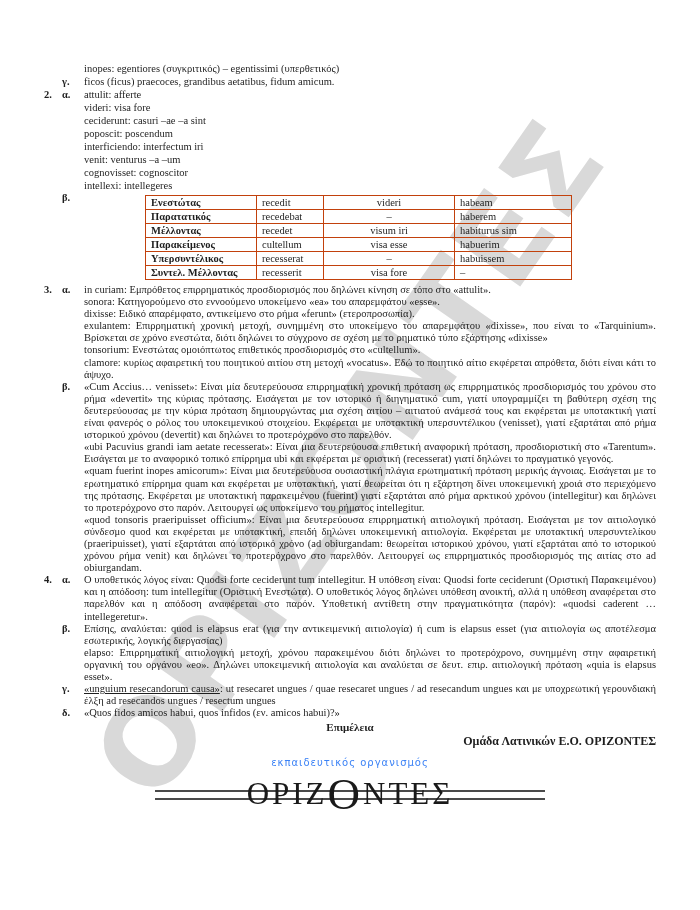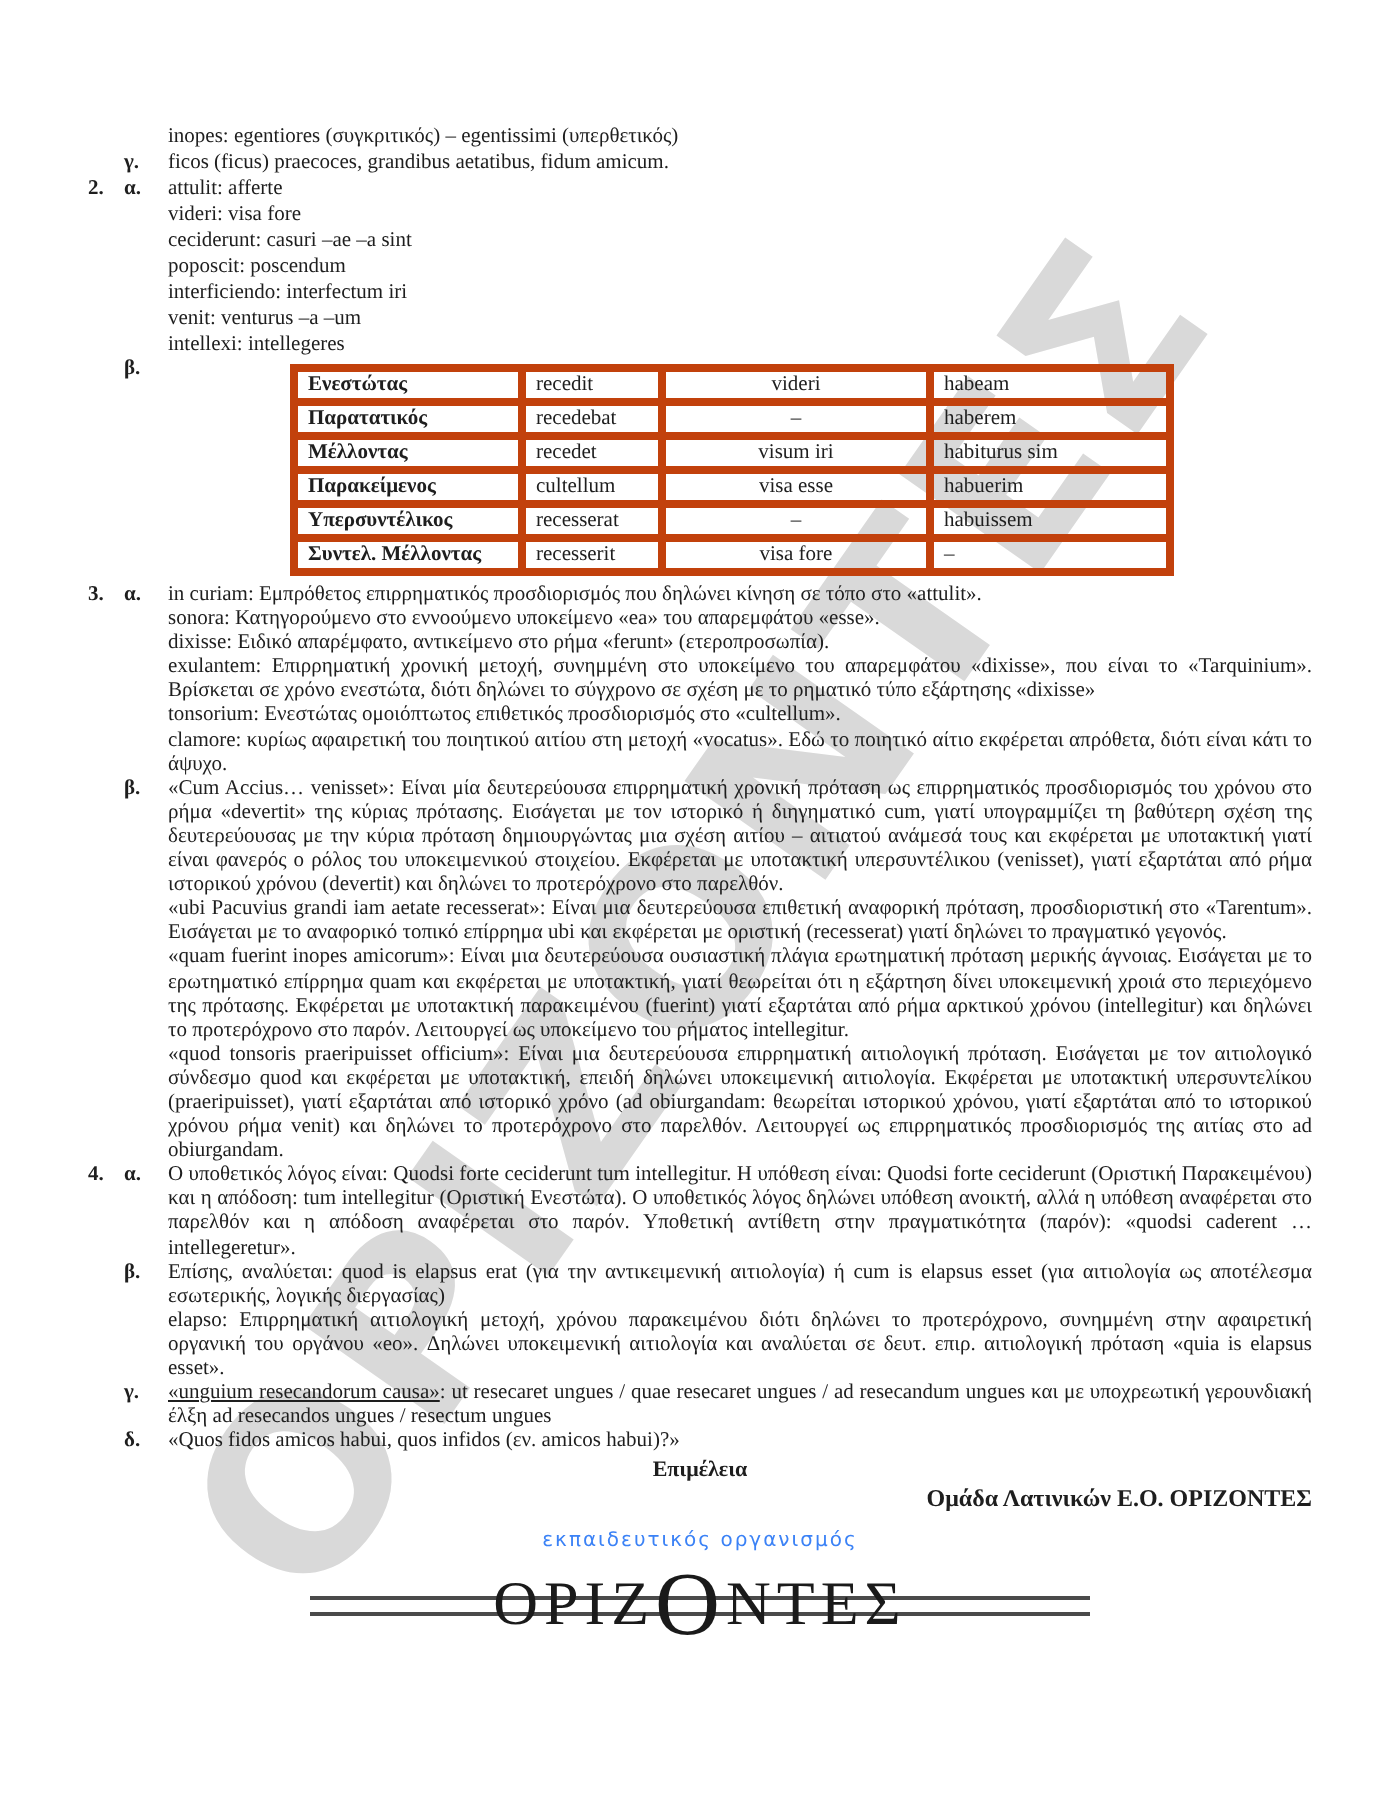--- a/index.html
+++ b/index.html
@@ -11,21 +11,21 @@
         font-size:118px;letter-spacing:4px;color:#d9d9d9;white-space:nowrap;}
   .doc{position:relative;z-index:1;padding:62px 44px 0 44px;
         font-size:10.5px;line-height:12.1px;}
   .li{display:flex;}
   .m1{width:18px;flex:none;font-weight:bold;}
   .m2{width:22px;flex:none;font-weight:bold;}
   .bd{flex:1;text-align:justify;}
   .lh13{line-height:13px;}
   .plain{text-align:left;}
   table.vtable{border-collapse:collapse;margin:3px 0 4px 61px;}
-  table.vtable td{border:4px solid #c2410c;padding:0 5px;height:13px;
+  table.vtable td{border:1px solid #c2410c;padding:0 5px;height:13px;
         font-size:10.5px;line-height:12px;white-space:nowrap;}
   td.c0{font-weight:bold;width:100px;}
   td.c1{width:56px;}
   td.c2{width:120px;text-align:center;}
   td.c3{width:106px;}
   .u{text-decoration:underline;}
   .sig{ text-align:center;font-weight:bold;margin-top:2px;font-size:11px;line-height:13px;}
   .sig2{text-align:right;font-weight:bold;font-size:12px;line-height:14px;}
   .org{text-align:center;font-family:"DejaVu Sans",sans-serif;font-size:10px;
         color:#3b82f6;letter-spacing:1px;margin-top:9px;}
@@ -81,20 +81,25 @@
       <div class="bd plain">interficiendo: interfectum iri</div>
       </div>
     <div class="li lh13">
         <span class="m1"></span>
         <span class="m2"></span>
       <div class="bd plain">venit: venturus –a –um</div>
       </div>
     <div class="li lh13">
         <span class="m1"></span>
         <span class="m2"></span>
+      <div class="bd plain">cognovisset: cognoscitor</div>
+      </div>
+    <div class="li lh13">
+        <span class="m1"></span>
+        <span class="m2"></span>
       <div class="bd plain">intellexi: intellegeres</div>
       </div>
 
     <div class="li">
       <span class="m1"></span>
       <span class="m2">β.</span>
       <div class="bd plain">
         <table class="vtable">
           <tbody>
               <tr>

